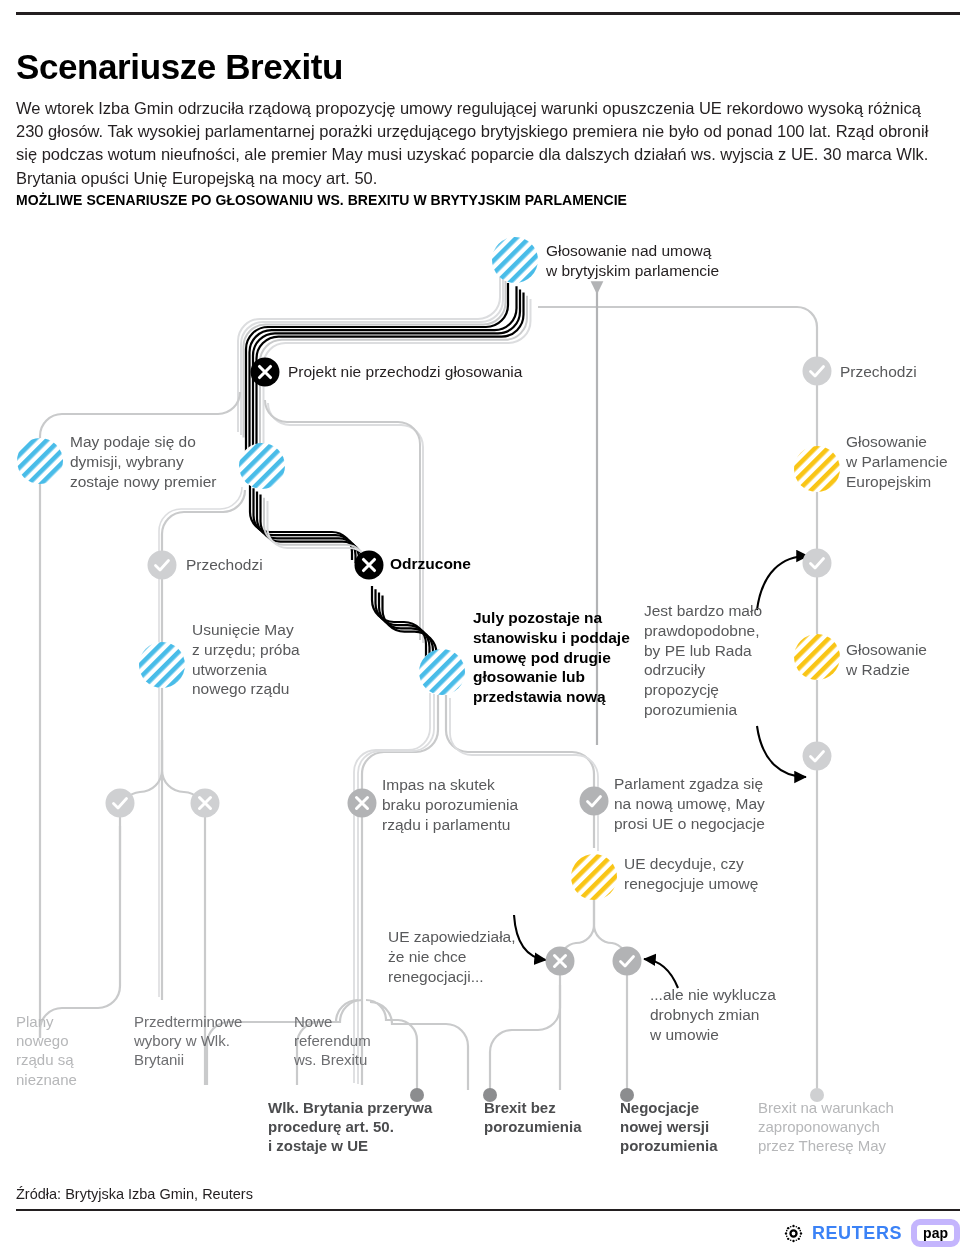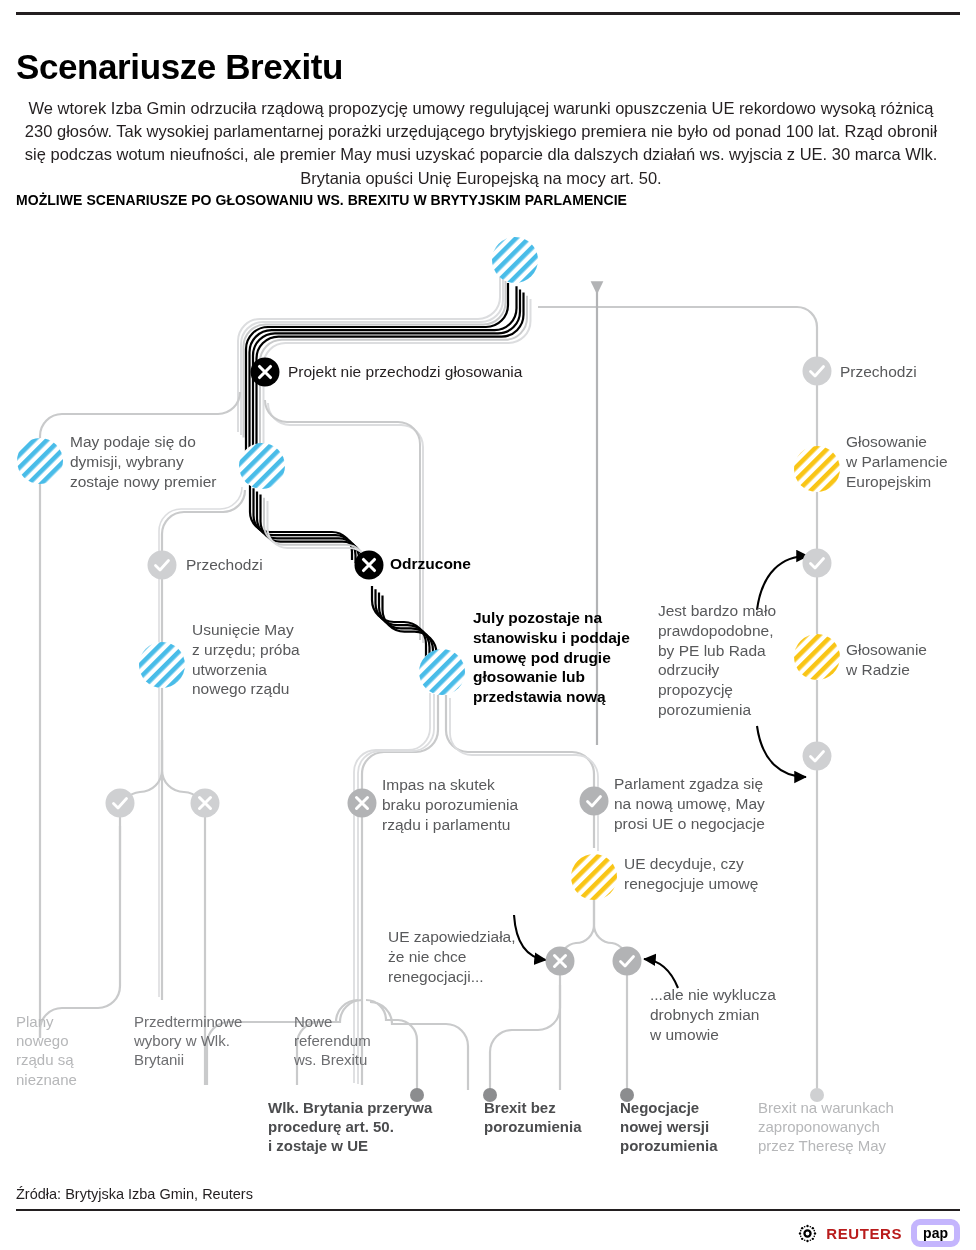--- a/index.html
+++ b/index.html
@@ -14,21 +14,21 @@
 
   
   .rule-top{position:absolute;left:16px;top:12px;width:944px;height:3px;background:#231f20;}
   .title{
     position:absolute;left:16px;top:25px;
     font-size:35px;font-weight:bold;letter-spacing:-0.4px;color:#000;
     line-height:1.08;
   }
   .standfirst{
     position:absolute;left:16px;top:80px;width:930px;
-    font-size:16.5px;line-height:1.42;color:#231f20;text-align:center;
+    font-size:16.5px;line-height:1.42;color:#231f20;
   }
   .kicker{
     position:absolute;left:16px;top:192px;width:930px;
     font-size:14px;font-weight:bold;letter-spacing:0.05px;color:#000;
   }
 
   
   #flow{position:absolute;left:0;top:0;width:976px;height:1250px;}
 
   
@@ -42,21 +42,21 @@
   .lbl.small{font-size:15px;}
 
   
   .src{
     position:absolute;left:16px;top:1186px;
     font-size:14.5px;color:#231f20;
   }
   .rule-bot{position:absolute;left:16px;top:1209px;width:944px;height:2px;background:#231f20;}
   .logos{position:absolute;right:16px;top:1219px;display:flex;align-items:center;gap:9px;}
   .reuters-mark{width:19px;height:19px;}
-  .reuters-word{font-size:15px;font-weight:bold;letter-spacing:0.6px;color:#b91c1c;text-align:center;}
+  .reuters-word{font-size:18px;font-weight:bold;letter-spacing:0.6px;color:#3b82f6;text-align:center;}
   .pap{
     border:6px solid #c4b5fd;border-radius:9px;
     padding:0 6px;font-size:14px;font-weight:bold;line-height:15px;color:#000;
     height:16px;display:flex;align-items:center;
   }
 </style>
 </head>
 <body>
 
 <div class="page">
@@ -228,20 +228,22 @@
         <path d="M620.5,961.5 L625,966 L633.5,956.5" stroke="#fff" stroke-width="2.8" fill="none" stroke-linecap="round" stroke-linejoin="round"></path>
       </g>
 
       <circle cx="417" cy="1095" r="7" fill="#8c8d8f"></circle>
       <circle cx="490" cy="1095" r="7" fill="#8c8d8f"></circle>
       <circle cx="627" cy="1095" r="7" fill="#8c8d8f"></circle>
       <circle cx="817" cy="1095" r="7" fill="#cfd0d2"></circle>
     </g>
   </svg>
 
+  <div class="lbl dark" style="left:546px;top:241px;width:240px;">Głosowanie nad umową
+w brytyjskim parlamencie</div>
 
   <div class="lbl dark" style="left:288px;top:362px;width:300px;">Projekt nie przechodzi głosowania</div>
 
   <div class="lbl" style="left:840px;top:362px;width:120px;">Przechodzi</div>
 
 
   <div class="lbl" style="left:846px;top:432px;width:125px;">Głosowanie
 w Parlamencie
 Europejskim</div>
 
@@ -260,21 +262,21 @@
 
   <div class="lbl bold" style="left:473px;top:608px;width:175px;">July pozostaje na
 stanowisku i poddaje
 umowę pod drugie
 głosowanie lub
 przedstawia nową</div>
 
   <div class="lbl" style="left:846px;top:640px;width:120px;">Głosowanie
 w Radzie</div>
 
-  <div class="lbl" style="left:658px;top:601px;width:140px;">Jest bardzo mało
+  <div class="lbl" style="left:644px;top:601px;width:140px;">Jest bardzo mało
 prawdopodobne,
 by PE lub Rada
 odrzuciły
 propozycję
 porozumienia</div>
 
   <div class="lbl" style="left:382px;top:775px;width:190px;">Impas na skutek
 braku porozumienia
 rządu i parlamentu</div>
 

